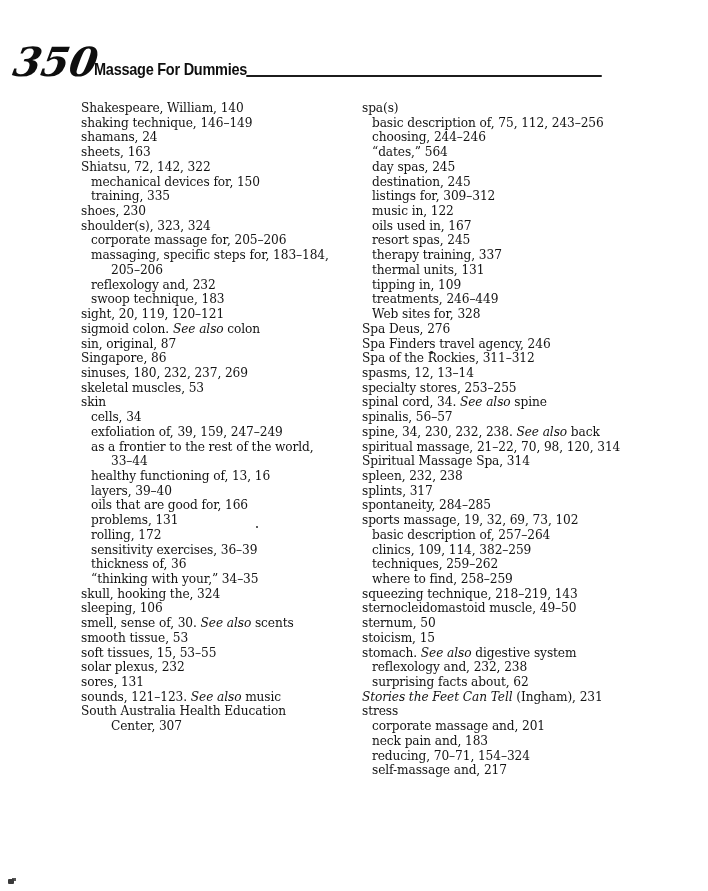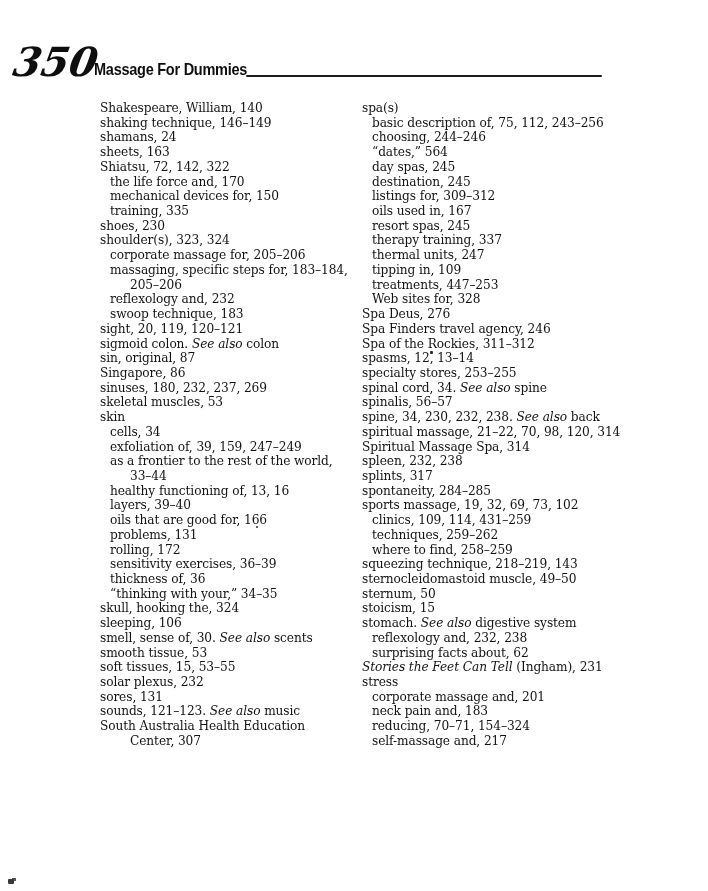--- a/index.html
+++ b/index.html
@@ -38,21 +38,21 @@
     border-radius: 1px;
   }
 
   
   .index-column {
     position: absolute; top: 101px;
     font-size: 12.2px;
     line-height: 14.72px;
     color: #131313;
   }
-  .col-left  { left: 100px;  width: 266px; }
+  .col-left  { left: 81px;  width: 266px; }
   .col-right { left: 362px; width: 300px; }
   .line { white-space: nowrap; letter-spacing: -0.1px; }
   .ind0 { padding-left: 0; }
   .ind1 { padding-left: 10px; }
   .ind2 { padding-left: 30px; }
   .line i { font-style: italic; }
 
   
   .speck { position: absolute; background: #2a2a2a; border-radius: 1px; }
   .speck-1 { left: 430px; top: 351px; width: 3px; height: 3px; }
@@ -70,21 +70,20 @@
   <div class="book-title">Massage For Dummies</div>
 
   <div class="header-rule"></div>
 
   <div class="index-column col-left">
       <div class="line ind0"><span>Shakespeare, William, 140</span></div>
       <div class="line ind0"><span>shaking technique, 146–149</span></div>
       <div class="line ind0"><span>shamans, 24</span></div>
       <div class="line ind0"><span>sheets, 163</span></div>
       <div class="line ind0"><span>Shiatsu, 72, 142, 322</span></div>
-      <div class="line ind1"><span>the life force and, 170</span></div>
       <div class="line ind1"><span>mechanical devices for, 150</span></div>
       <div class="line ind1"><span>training, 335</span></div>
       <div class="line ind0"><span>shoes, 230</span></div>
       <div class="line ind0"><span>shoulder(s), 323, 324</span></div>
       <div class="line ind1"><span>corporate massage for, 205–206</span></div>
       <div class="line ind1"><span>massaging, specific steps for, 183–184,</span></div>
       <div class="line ind2"><span>205–206</span></div>
       <div class="line ind1"><span>reflexology and, 232</span></div>
       <div class="line ind1"><span>swoop technique, 183</span></div>
       <div class="line ind0"><span>sight, 20, 119, 120–121</span></div>
@@ -119,42 +118,44 @@
     </div>
 
   <div class="index-column col-right">
       <div class="line ind0"><span>spa(s)</span></div>
       <div class="line ind1"><span>basic description of, 75, 112, 243–256</span></div>
       <div class="line ind1"><span>choosing, 244–246</span></div>
       <div class="line ind1"><span>“dates,” 564</span></div>
       <div class="line ind1"><span>day spas, 245</span></div>
       <div class="line ind1"><span>destination, 245</span></div>
       <div class="line ind1"><span>listings for, 309–312</span></div>
+      <div class="line ind1"><span>music in, 122</span></div>
       <div class="line ind1"><span>oils used in, 167</span></div>
       <div class="line ind1"><span>resort spas, 245</span></div>
       <div class="line ind1"><span>therapy training, 337</span></div>
-      <div class="line ind1"><span>thermal units, 247</span></div>
+      <div class="line ind1"><span>thermal units, 131</span></div>
       <div class="line ind1"><span>tipping in, 109</span></div>
-      <div class="line ind1"><span>treatments, 447–253</span></div>
+      <div class="line ind1"><span>treatments, 246–449</span></div>
       <div class="line ind1"><span>Web sites for, 328</span></div>
       <div class="line ind0"><span>Spa Deus, 276</span></div>
       <div class="line ind0"><span>Spa Finders travel agency, 246</span></div>
       <div class="line ind0"><span>Spa of the Rockies, 311–312</span></div>
       <div class="line ind0"><span>spasms, 12, 13–14</span></div>
       <div class="line ind0"><span>specialty stores, 253–255</span></div>
       <div class="line ind0"><span>spinal cord, 34. </span><i>See also</i><span> spine</span></div>
       <div class="line ind0"><span>spinalis, 56–57</span></div>
       <div class="line ind0"><span>spine, 34, 230, 232, 238. </span><i>See also</i><span> back</span></div>
       <div class="line ind0"><span>spiritual massage, 21–22, 70, 98, 120, 314</span></div>
       <div class="line ind0"><span>Spiritual Massage Spa, 314</span></div>
       <div class="line ind0"><span>spleen, 232, 238</span></div>
       <div class="line ind0"><span>splints, 317</span></div>
       <div class="line ind0"><span>spontaneity, 284–285</span></div>
       <div class="line ind0"><span>sports massage, 19, 32, 69, 73, 102</span></div>
-      <div class="line ind1"><span>clinics, 109, 114, 431–259</span></div>
+      <div class="line ind1"><span>basic description of, 257–264</span></div>
+      <div class="line ind1"><span>clinics, 109, 114, 382–259</span></div>
       <div class="line ind1"><span>techniques, 259–262</span></div>
       <div class="line ind1"><span>where to find, 258–259</span></div>
       <div class="line ind0"><span>squeezing technique, 218–219, 143</span></div>
       <div class="line ind0"><span>sternocleidomastoid muscle, 49–50</span></div>
       <div class="line ind0"><span>sternum, 50</span></div>
       <div class="line ind0"><span>stoicism, 15</span></div>
       <div class="line ind0"><span>stomach. </span><i>See also</i><span> digestive system</span></div>
       <div class="line ind1"><span>reflexology and, 232, 238</span></div>
       <div class="line ind1"><span>surprising facts about, 62</span></div>
       <div class="line ind0"><i>Stories the Feet Can Tell</i><span> (Ingham), 231</span></div>

